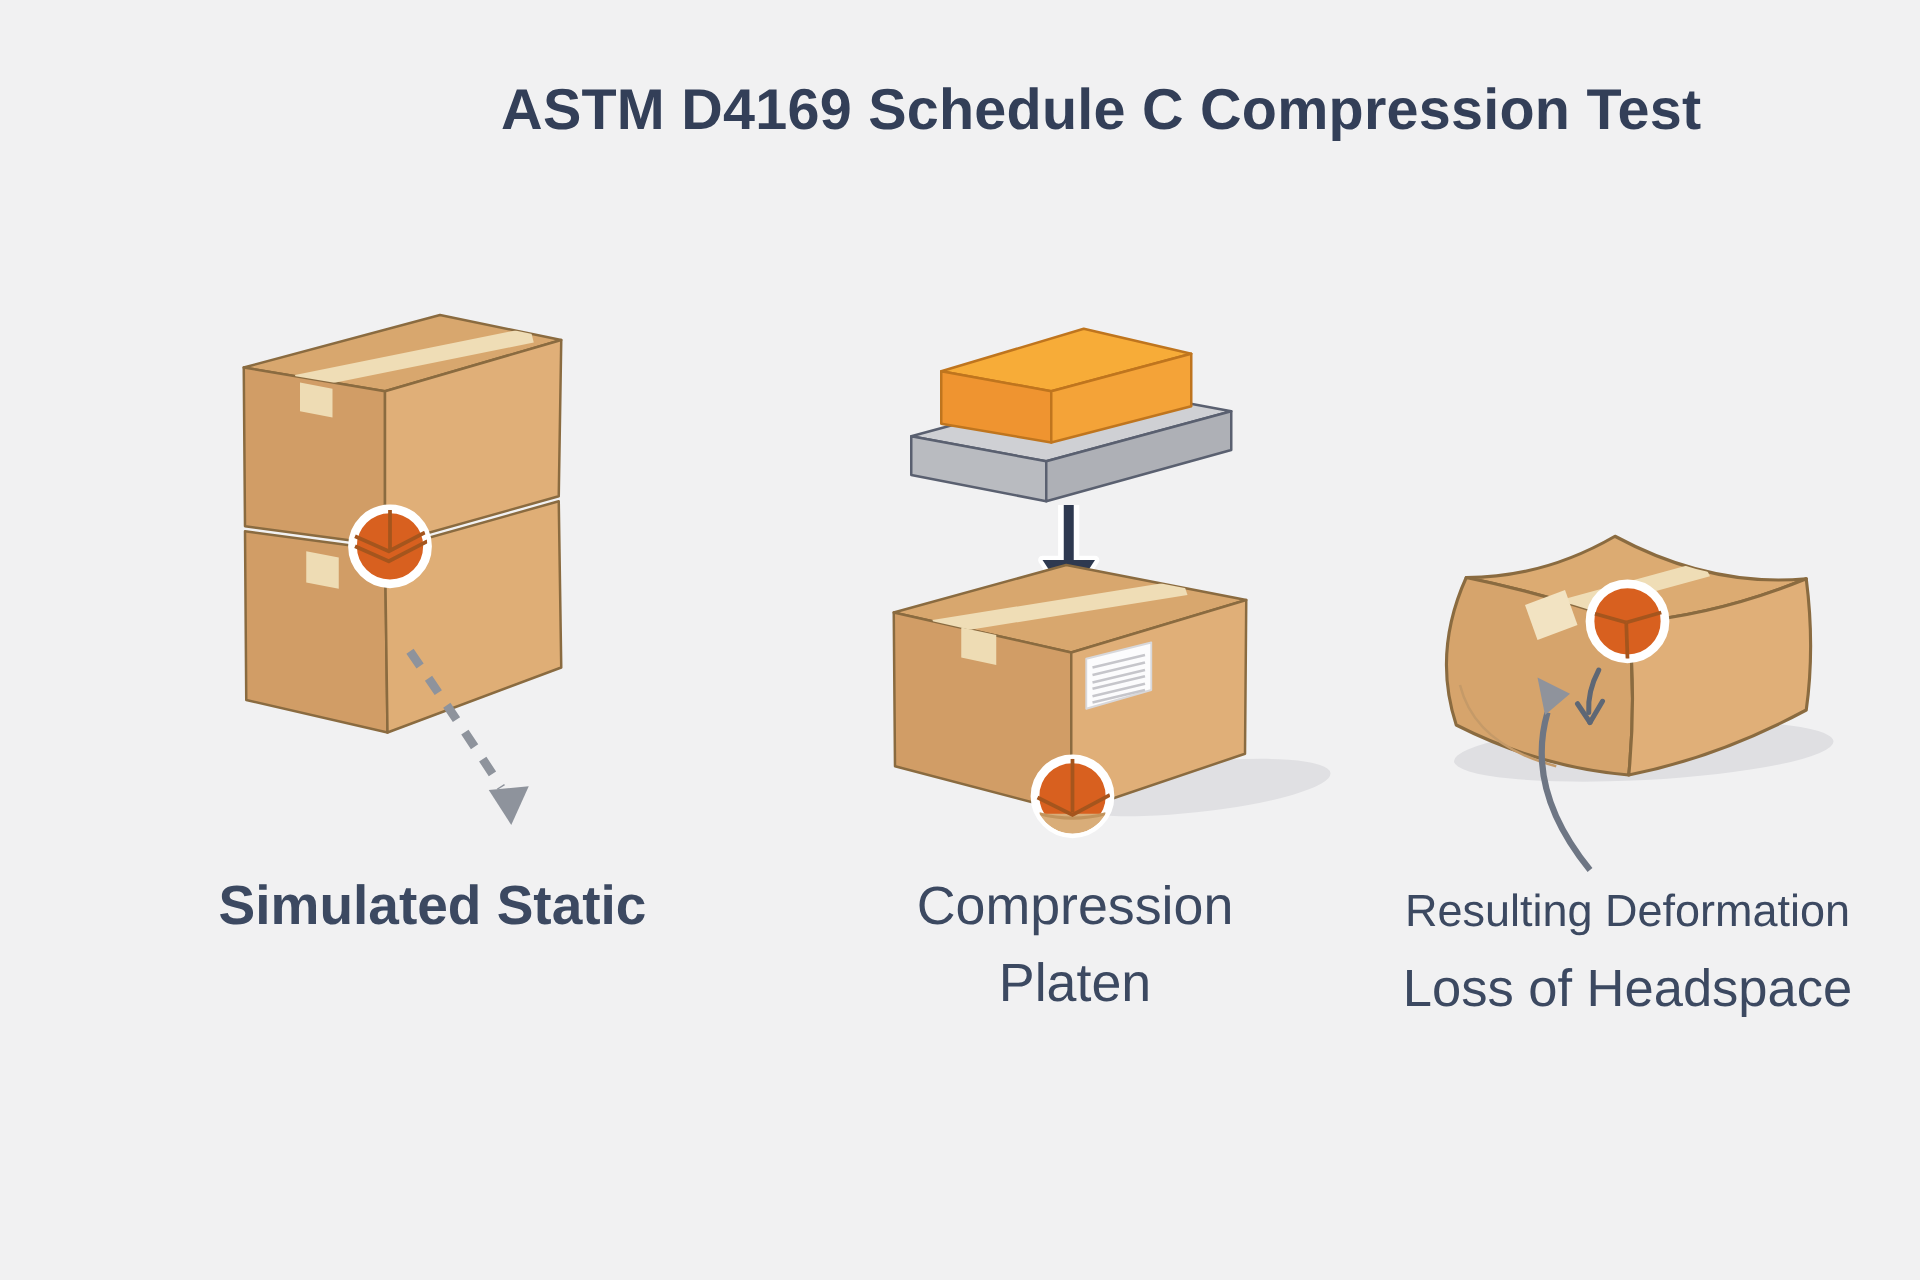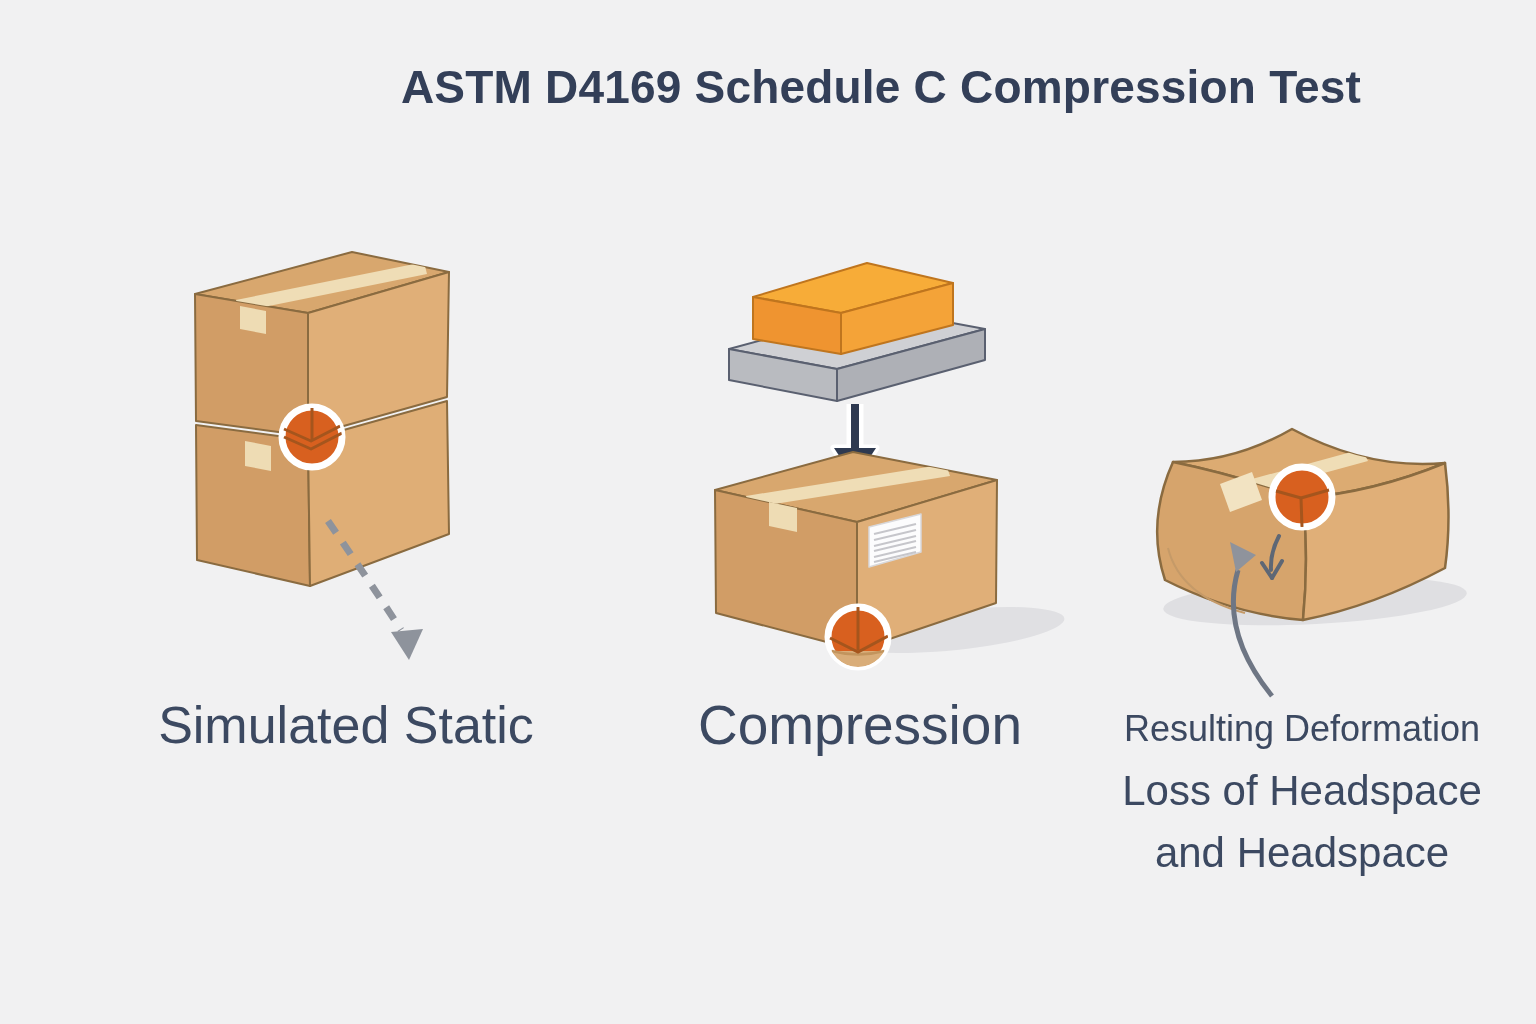--- a/index.html
+++ b/index.html
@@ -10,22 +10,22 @@
   .fig-layer{position:absolute;left:0;top:0;width:1536px;height:1024px;}
   .page-title{
     position:absolute;top:60px;left:841px;transform:translateX(-50%);
     font-size:46px;font-weight:700;color:#333f58;white-space:nowrap;letter-spacing:0.2px;
   }
   .caption{
     position:absolute;transform:translateX(-50%);text-align:center;
     color:#3c4961;white-space:nowrap;
   }
   .caption div{line-height:62px;}
-  .cap-left{left:306px;top:694px;font-size:52px;}
-  .cap-middle{left:820px;top:694px;font-size:55px;}
+  .cap-left{left:306px;top:694px;font-size:44px;font-weight:bold;}
+  .cap-middle{left:820px;top:694px;font-size:43px;}
   .cap-right{left:1262px;top:698px;font-size:42px;}
   .cap-right .big{font-size:36px;}
 </style>
 </head>
 <body>
 
 <div class="canvas">
 
   <svg class="fig-layer" viewBox="0 0 1536 1024">
     <defs>
@@ -179,21 +179,21 @@
   </svg>
 
   <div class="page-title">ASTM D4169 Schedule C Compression Test</div>
 
   <div class="caption cap-left">
     <div>Simulated Static</div>
   </div>
 
   <div class="caption cap-middle">
     <div>Compression</div>
+    <div>Platen</div>
   </div>
 
   <div class="caption cap-right">
     <div class="big">Resulting Deformation</div>
     <div>Loss of Headspace</div>
-    <div>and Headspace</div>
   </div>
 
 </div>
 
 </body></html>

